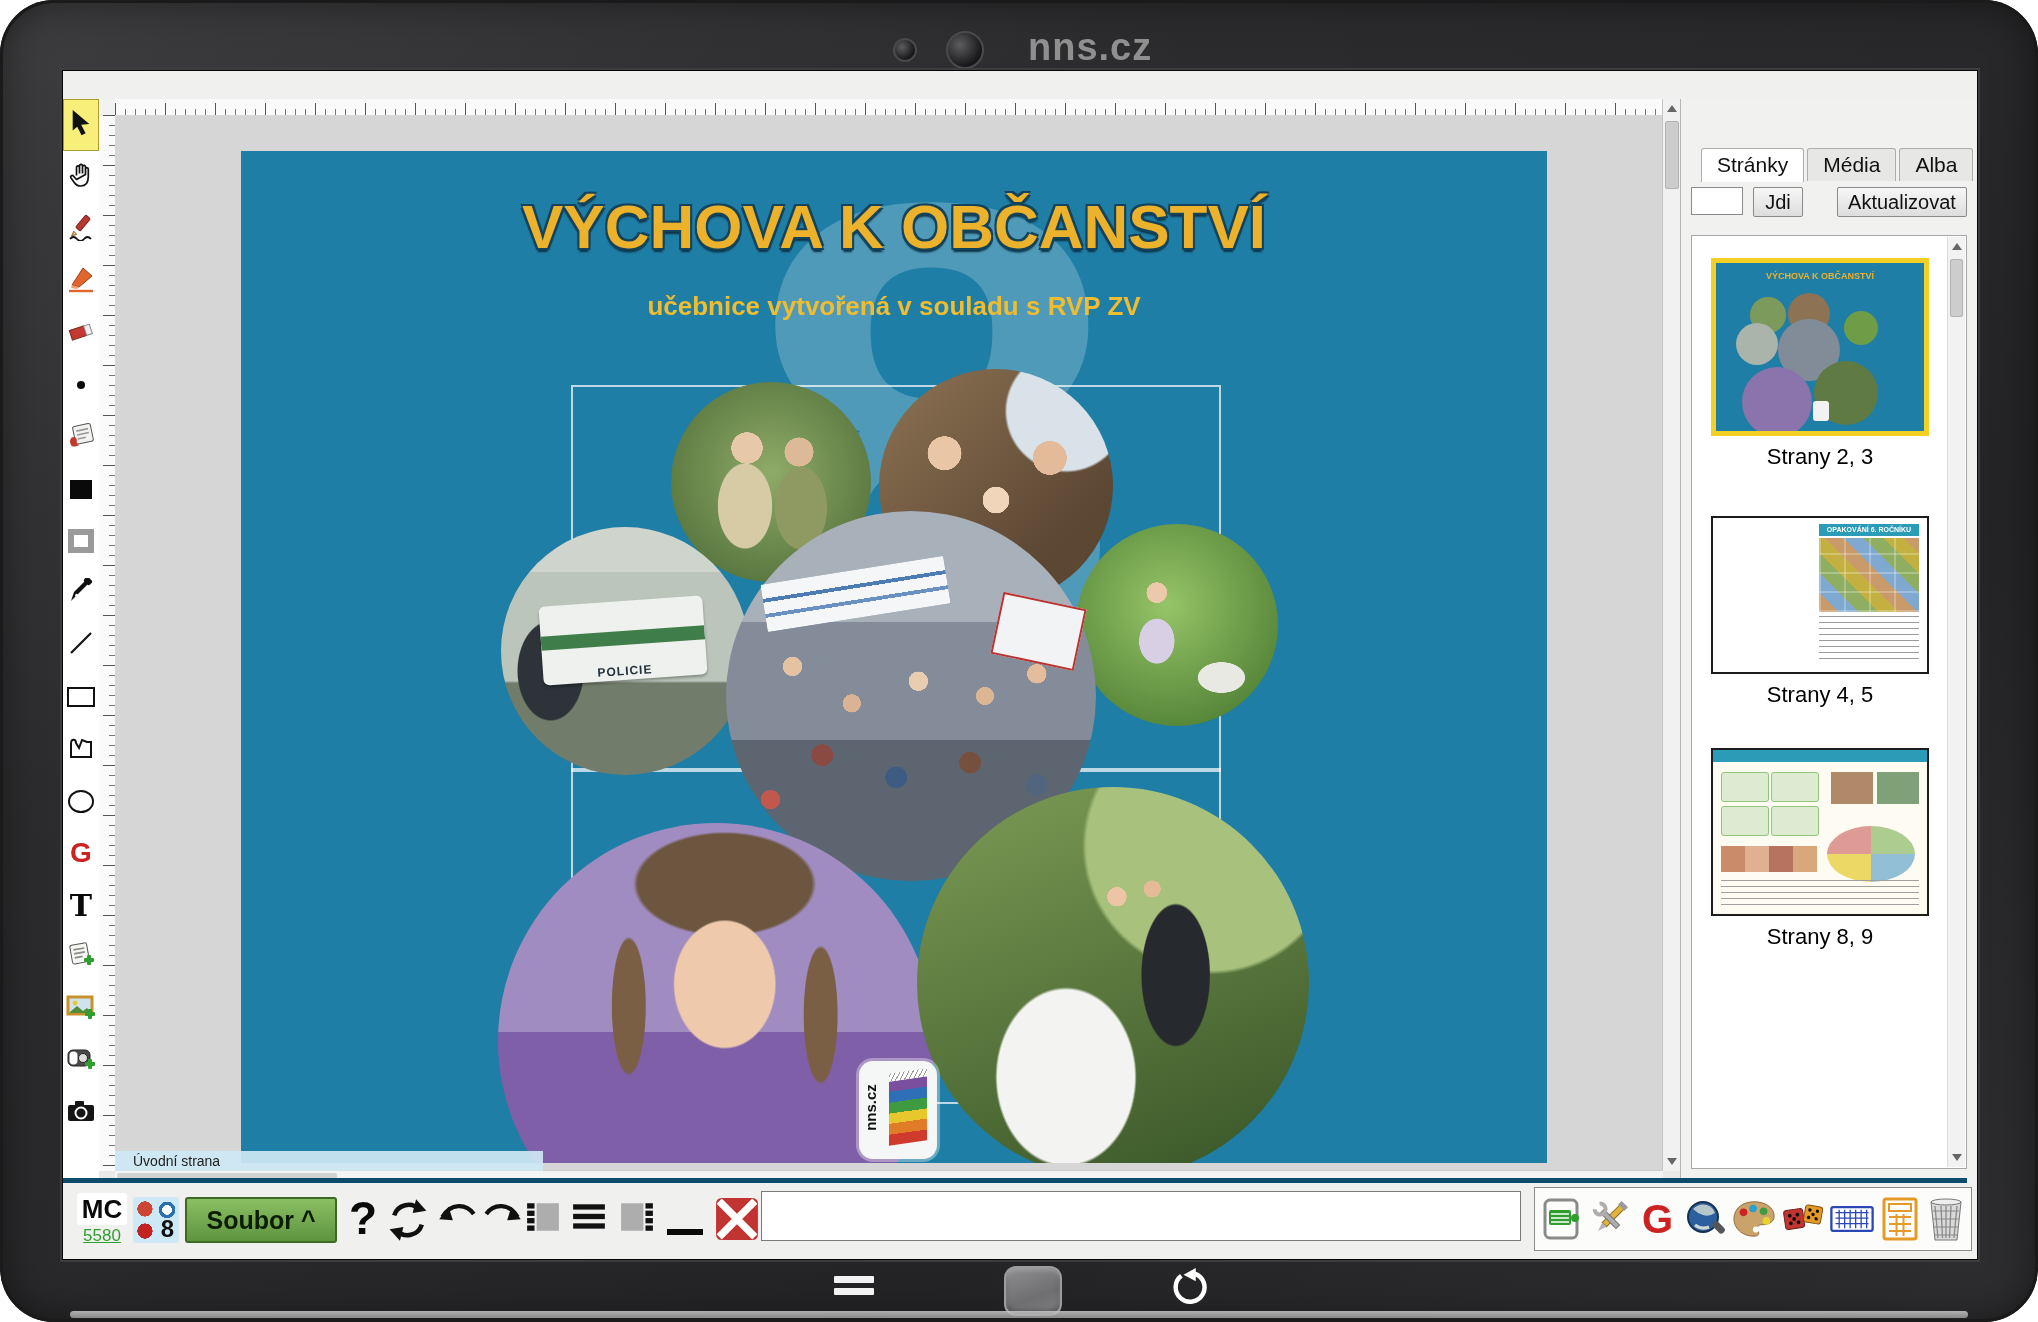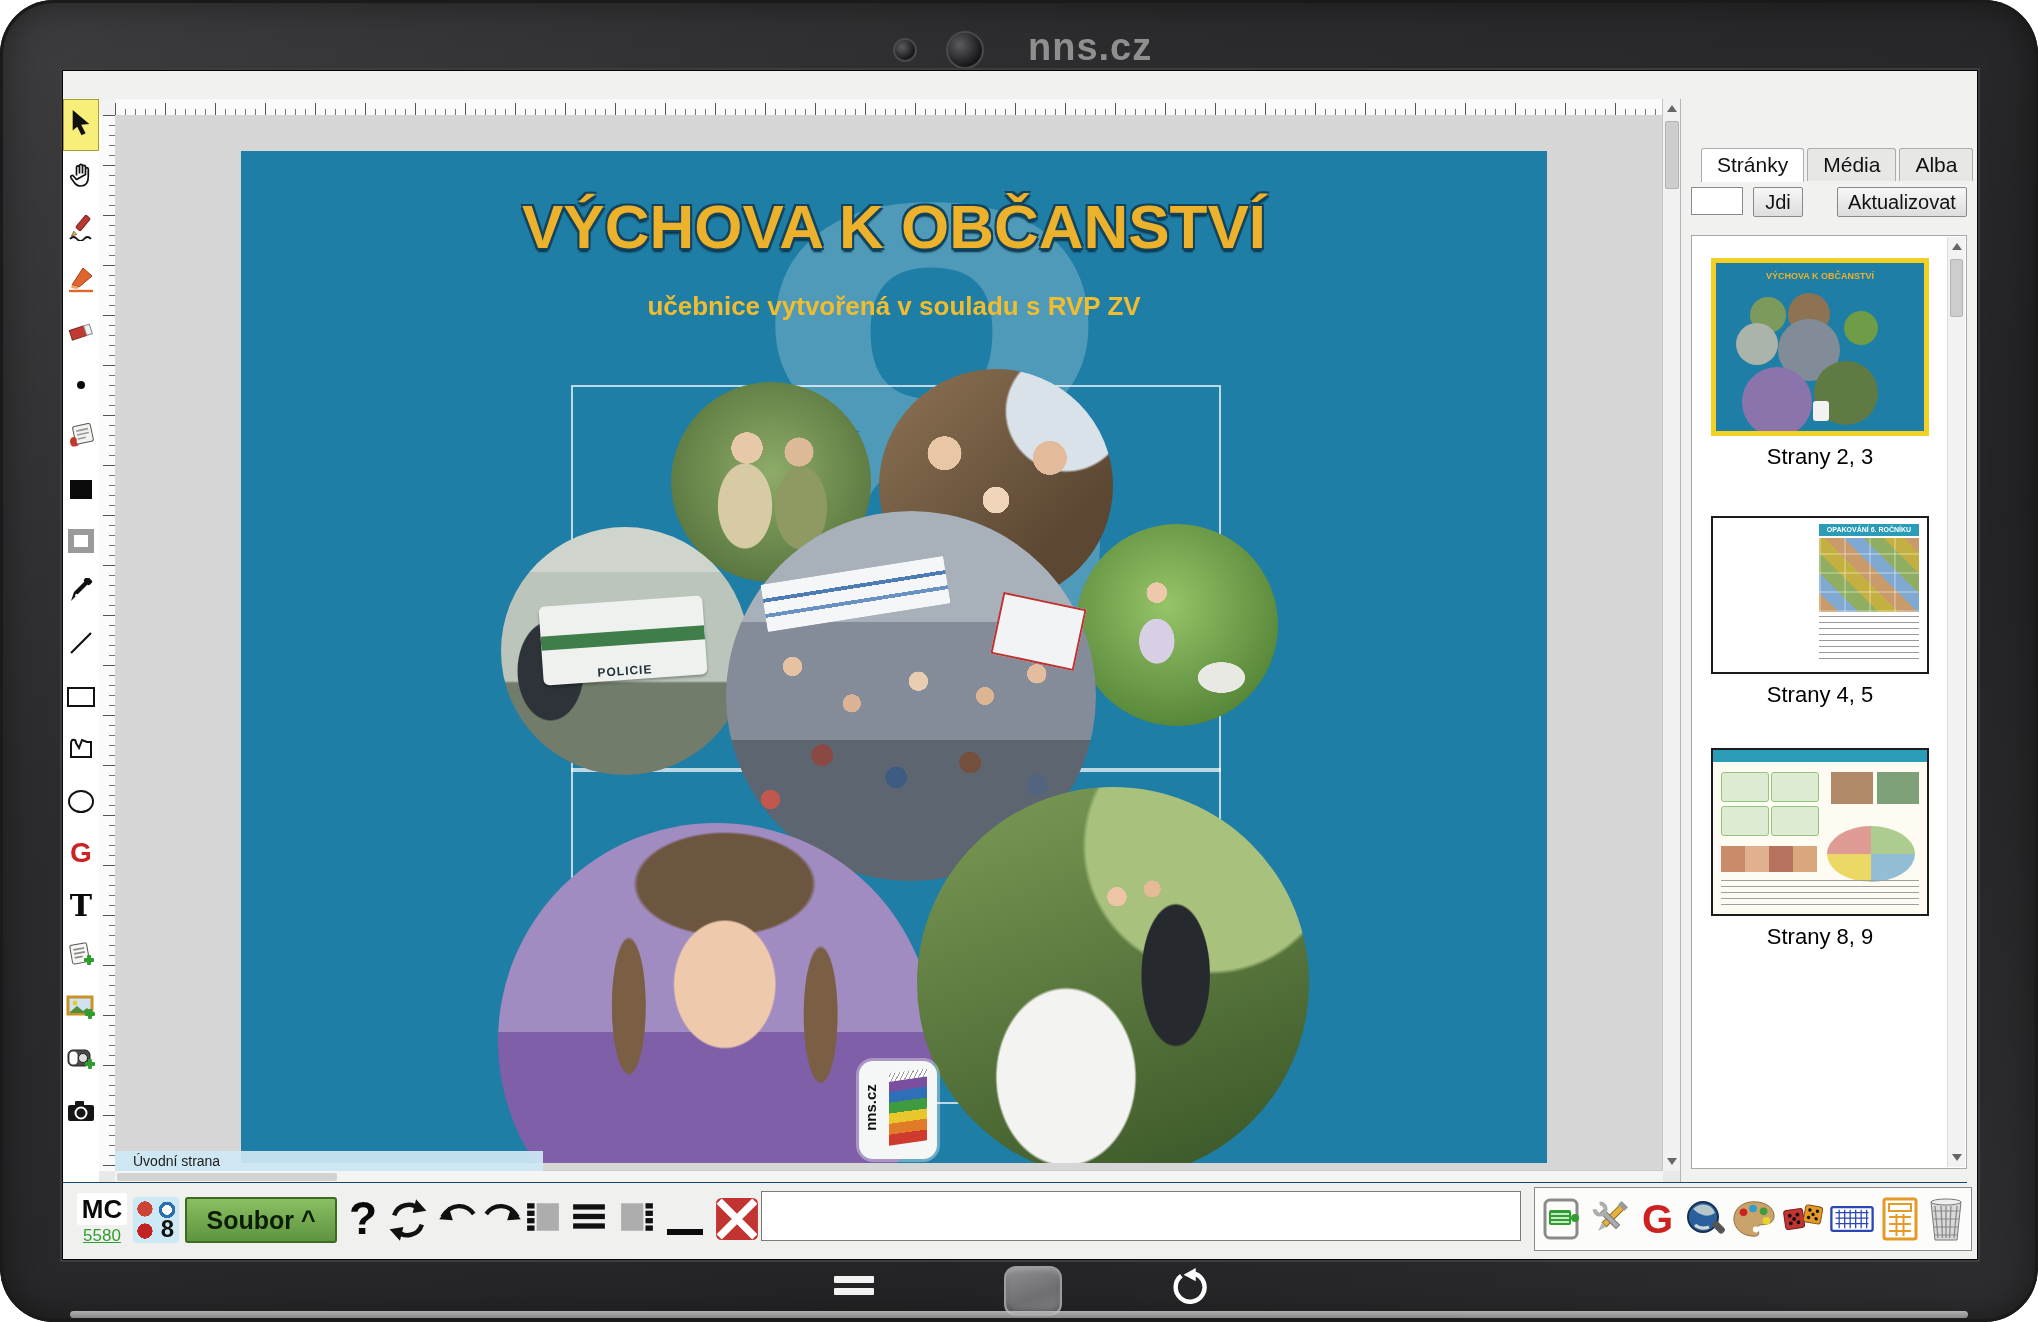--- a/index.html
+++ b/index.html
@@ -187,21 +187,21 @@
   .t4 .g1{left:8px;top:22px;} .t4 .g2{left:58px;top:22px;} .t4 .g3{left:8px;top:56px;} .t4 .g4{left:58px;top:56px;}
   .t4-photo{position:absolute;width:42px;height:32px;}
   .t4-photo.p1{right:54px;top:22px;background:#b08968;}
   .t4-photo.p2{right:8px;top:22px;background:#7fa17a;}
   .t4-strip{position:absolute;left:8px;top:96px;width:96px;height:26px;
     background:repeating-linear-gradient(90deg,#c98b6a 0 24px,#e0b090 24px 48px,#b87360 48px 72px,#d9a77c 72px 96px);}
   .t4-chart{position:absolute;right:12px;top:76px;width:88px;height:56px;border-radius:50%;
     background:conic-gradient(#9fc47e 0 25%,#7fb4d0 25% 50%,#e8d24c 50% 75%,#d98a84 75% 100%);opacity:.85;}
   .t4-lines{position:absolute;left:8px;bottom:6px;right:8px;height:28px;background:repeating-linear-gradient(#a0a0a0 0 1px,transparent 1px 6px);}
   
-  .bottombar{position:absolute;left:0;right:10px;bottom:0;height:76px;background:#f0f0ef;border-top:1px solid #0c4a6e;}
+  .bottombar{position:absolute;left:0;right:10px;bottom:0;height:76px;background:#f0f0ef;border-top:5px solid #0c4a6e;}
   .mc{position:absolute;left:14px;top:10px;width:50px;text-align:center;}
   .mc .mc-label{display:block;background:#fff;border-radius:3px;font-size:26px;font-weight:bold;color:#0a0a0a;line-height:32px;}
   .mc .mc-code{display:block;font-size:17px;color:#2f9e2f;margin-top:1px;text-decoration:underline;}
   .appicon{position:absolute;left:70px;top:14px;width:46px;height:46px;border-radius:4px;background:
     radial-gradient(11px 11px at 26% 26%, #cc4433 0 68%, transparent 70%),
     radial-gradient(12px 12px at 74% 28%, #ffffff 0 40%, #2a6fb0 41% 68%, transparent 70%),
     radial-gradient(11px 11px at 26% 74%, #c22222 0 68%, transparent 70%),
     #cde9f5;}
   .appicon span{position:absolute;right:5px;bottom:0px;font-size:24px;font-weight:bold;color:#111;}
   .btn-lists{position:absolute;left:122px;top:14px;width:152px;height:46px;background:linear-gradient(#8abf63,#5f9440);

